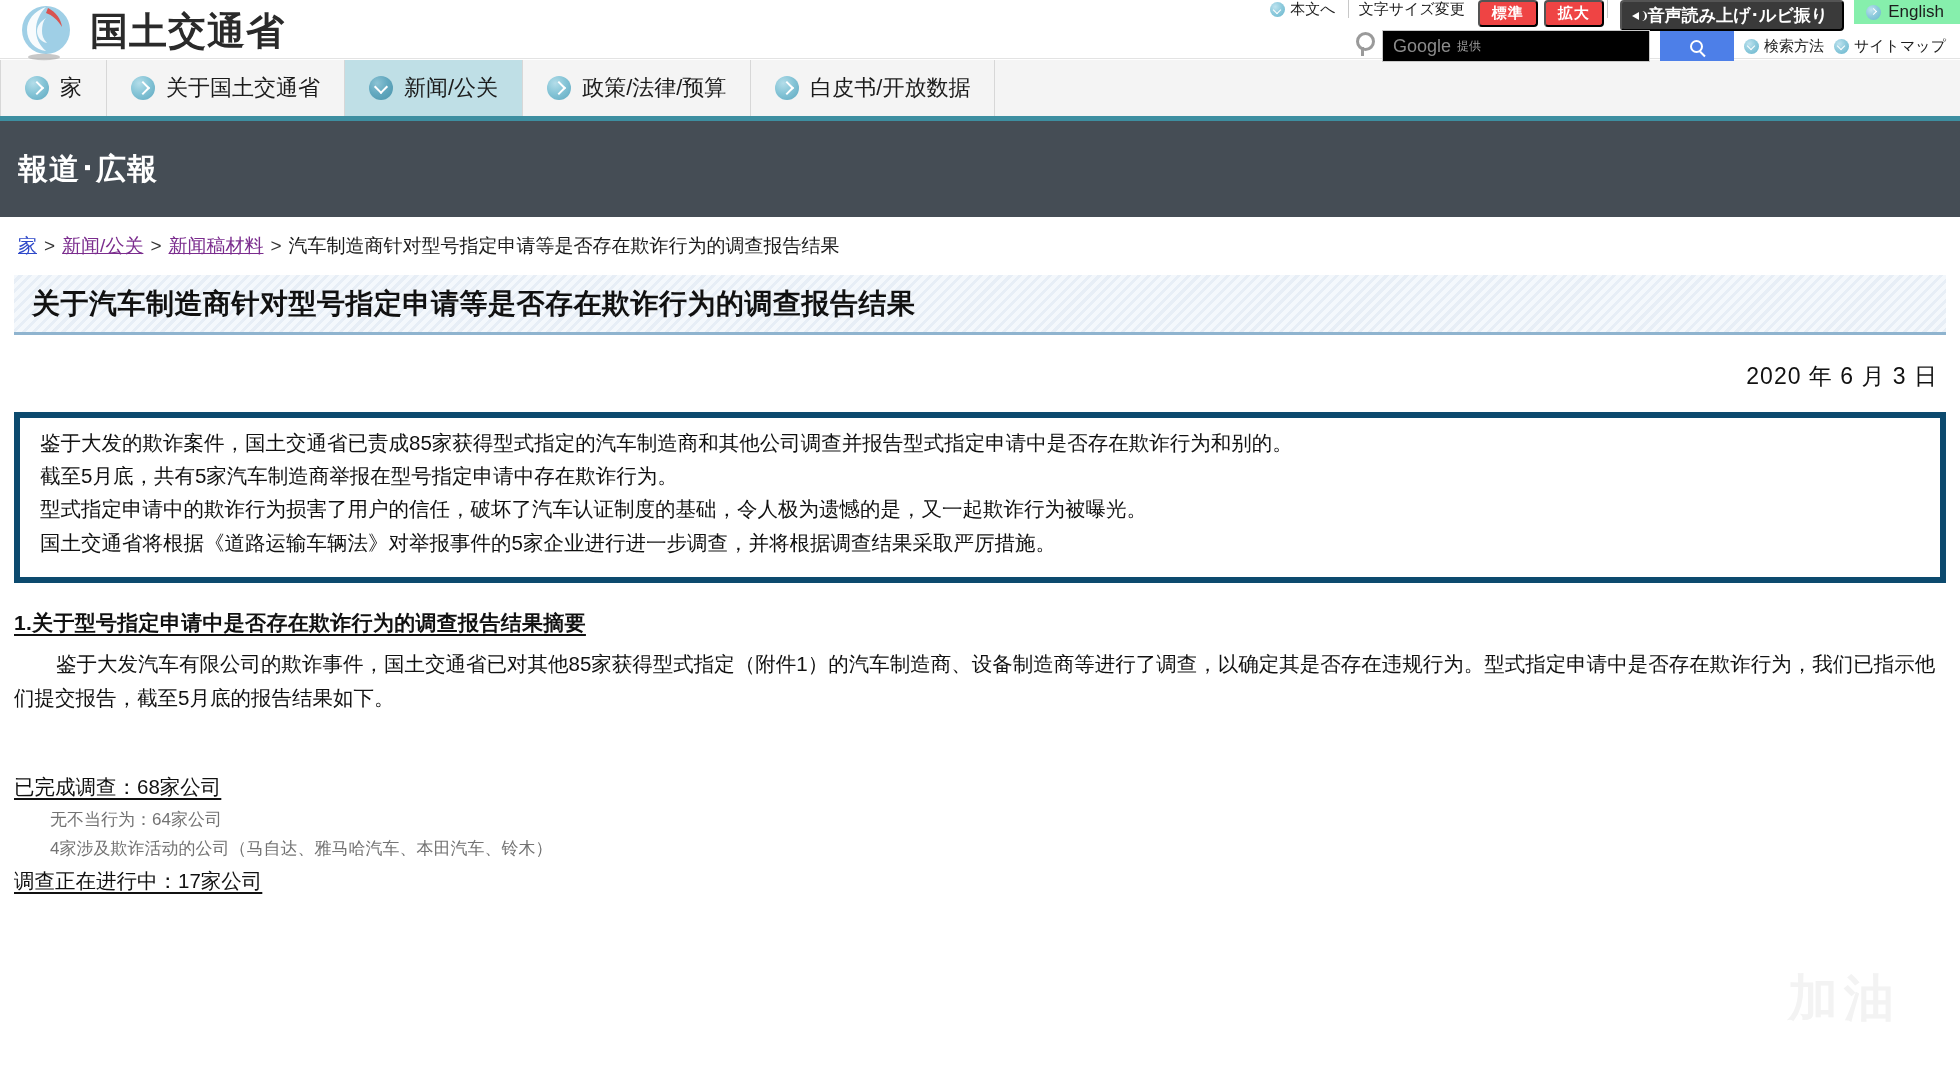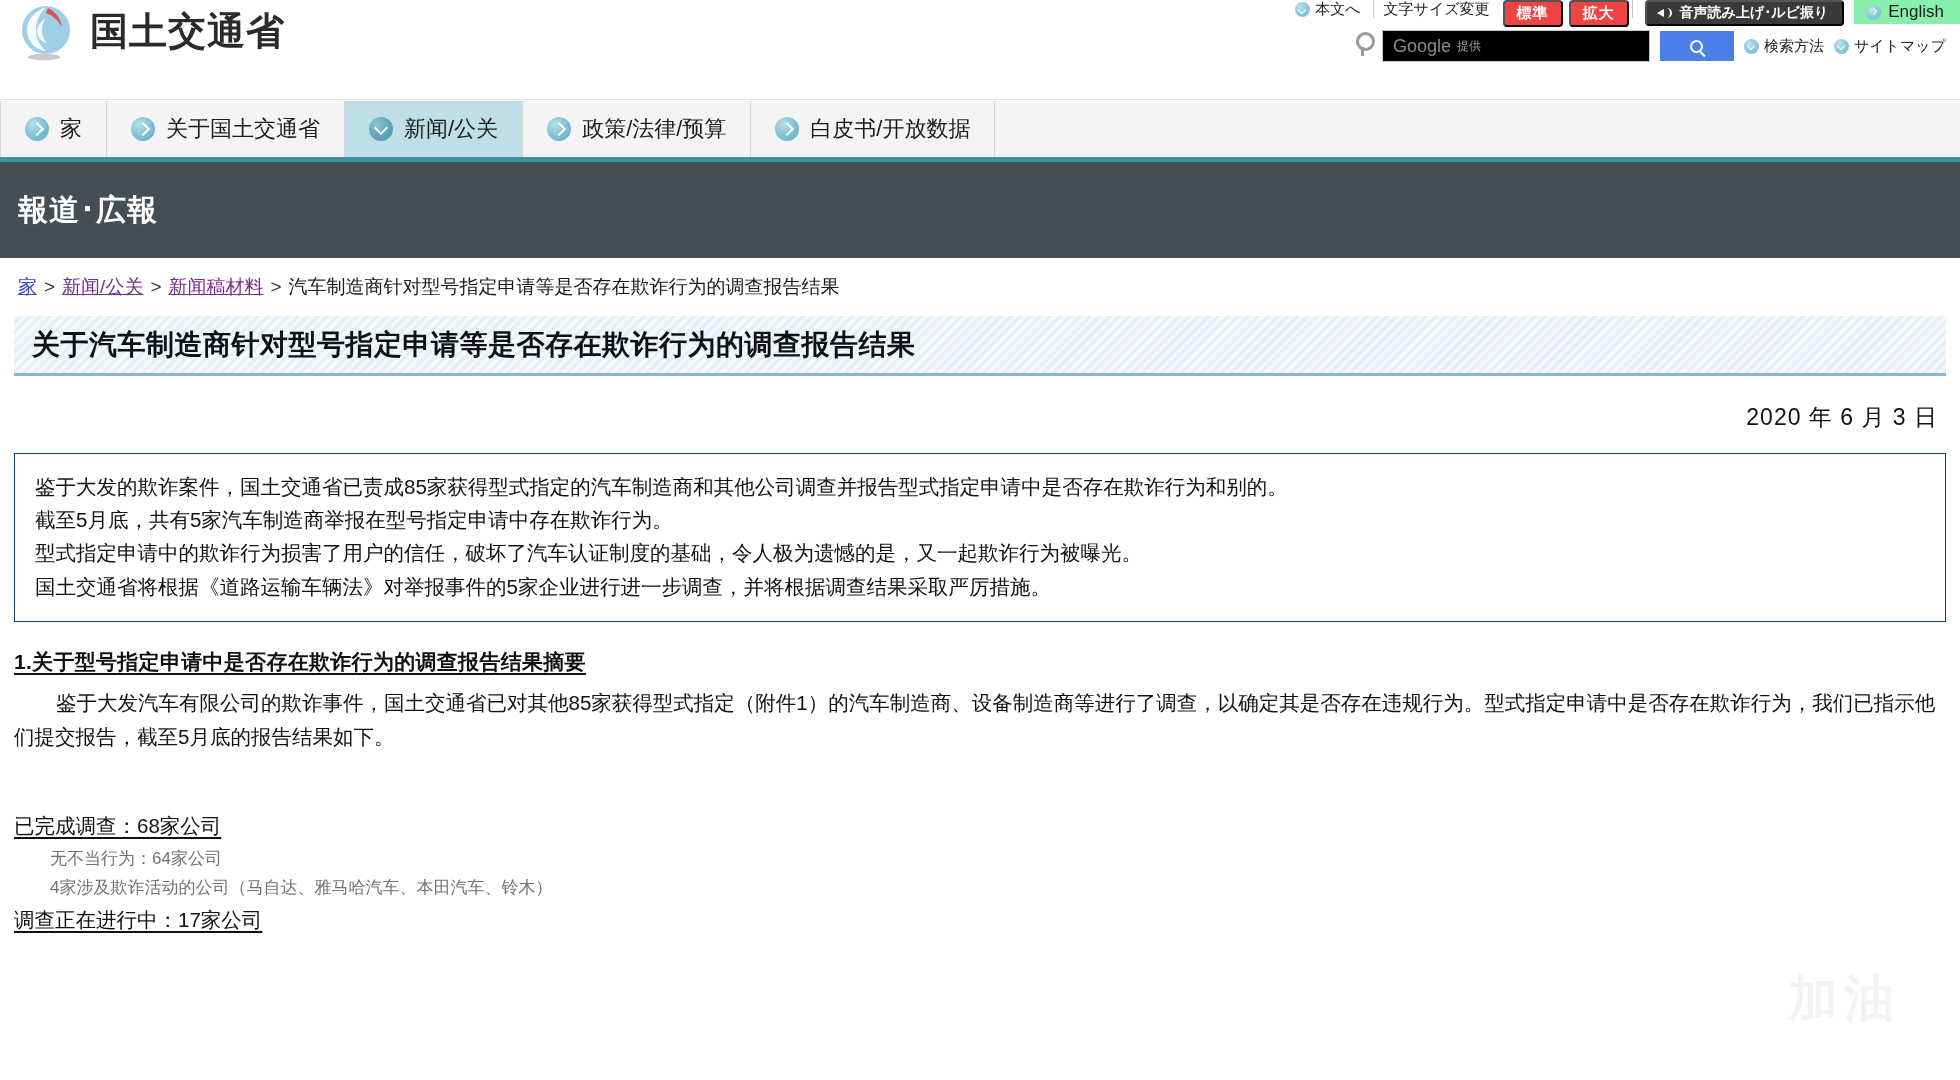--- a/index.html
+++ b/index.html
@@ -9,21 +9,21 @@
     width: 1960px; height: 1080px;
     overflow: hidden;
     background: #ffffff;
     font-family: "Liberation Sans", "DejaVu Sans", sans-serif;
     color: #1a1a1a;
   }
 
   
   .topbar {
     position: relative;
-    height: 100px;
+    height: 59px;
     background: #ffffff;
     border-bottom: 1px solid #e3e3e3;
   }
   .brand {
     position: absolute;
     left: 18px; top: 4px;
     display: flex; align-items: center; gap: 14px;
   }
   .logo-mark {
     position: relative;
@@ -81,23 +81,23 @@
     margin: 0 3px;
     font-weight: 600;
     letter-spacing: 1px;
     white-space: nowrap;
   }
   .speak-pill {
     background: #3a3a3a;
     color: #ffffff;
     border-radius: 4px;
     padding: 2px 14px 2px 10px;
-    font-size: 14px;
+    font-size: 17px;
     margin-left: 12px;
-    display: flex; align-items: center; gap: 7px;
+    display: flex; align-items: center; 
     font-weight: 600;
     white-space: nowrap;
   }
   .speaker-glyph {
     display: inline-block; width: 16px; height: 14px; position: relative; flex: none;
   }
   .speaker-glyph::before {
     content: ""; position: absolute; left: 0; top: 3px;
     width: 0; height: 0;
     border-top: 4px solid transparent; border-bottom: 4px solid transparent;
@@ -268,22 +268,22 @@
     text-align: right;
     padding: 26px 22px 14px 0;
     font-size: 23px;
     color: #111;
     letter-spacing: 1px;
   }
 
   
   .summary-box {
     margin: 6px 14px 0 14px;
-    border: 1px solid #0c4a6e;
-    padding: 16px 20px 18px 20px;
+    border: 6px solid #0c4a6e;
+    padding: 8px 20px 18px 20px;
   }
   .summary-line {
     font-size: 20.5px;
     line-height: 1.62;
     color: #111;
   }
 
   
   .section {
     padding: 26px 14px 0 14px;

